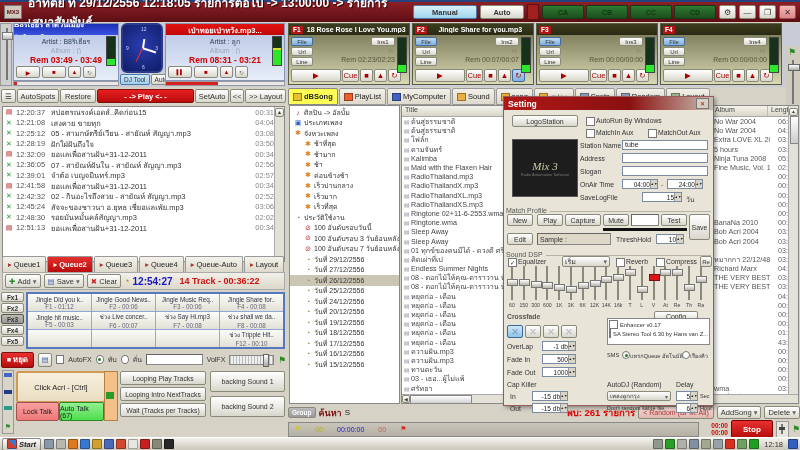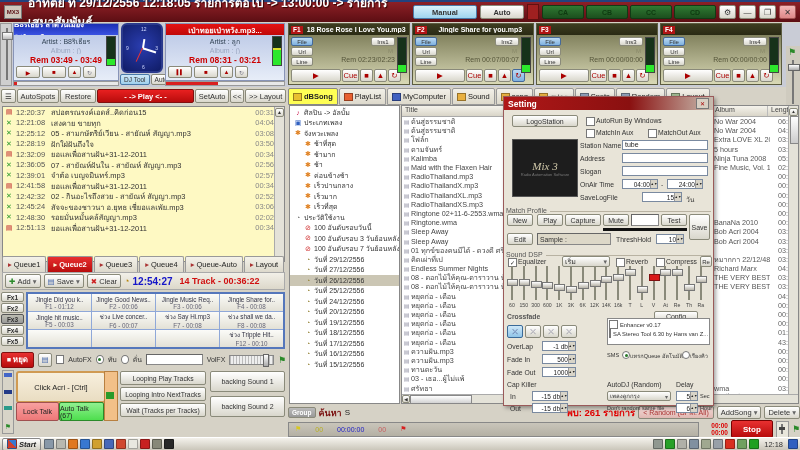--- a/index.html
+++ b/index.html
@@ -65,21 +65,21 @@
   .crem{position:absolute;right:14px;top:32px;color:#55553a;font-size:7px;}
   .ctrans{position:absolute;left:2px;bottom:2px;display:flex;gap:1px;}
   .ctrans .b{height:13px;color:#a00;}
   .loopon{background:linear-gradient(#bcd9f2,#7fb2e0)!important;border-color:#44699a!important;}
   .rstrip{left:786px;top:23px;width:14px;height:63px;background:#cfcbbf;}
   
   .leftpanel{left:0;top:88px;width:287px;height:349px;}
   .ltb{left:1px;top:0;height:16px;display:flex;gap:1px;align-items:center;width:285px;}
   .ltb .b{height:14px;padding:0 3px;}
   .playred{background:linear-gradient(#e82020,#b80c0c)!important;color:#fff!important;font-weight:bold;border-color:#801010!important;}
-  .plist{left:2px;top:18px;width:283px;height:156px;background:#fef9c3;border:1px solid #888;box-sizing:border-box;overflow:hidden;}
+  .plist{left:2px;top:18px;width:283px;height:156px;background:#ffffff;border:1px solid #888;box-sizing:border-box;overflow:hidden;}
   .plrow{display:flex;height:10.5px;align-items:center;gap:3px;padding:0 2px;font-size:7.5px;color:#444;}
   .plicon{width:8px;text-align:center;font-size:7px;}
   .pltime{width:32px;color:#555;}
   .pltitle{flex:1;overflow:hidden;white-space:nowrap;color:#333;}
   .pldur{width:24px;text-align:right;color:#888;padding-right:8px;}
   .pscroll{position:absolute;right:0;top:0;width:9px;height:100%;background:#e4e2d8;border-left:1px solid #aaa;}
   .pscroll .b{width:9px;height:9px;font-size:5px;padding:0;}
   .qtabs{left:2px;top:168px;height:15px;display:flex;gap:1px;}
   .qtab{height:15px;padding:0 5px;display:inline-flex;align-items:center;gap:2px;border:1px solid #999;
         border-bottom:none;background:linear-gradient(#f4f2ea,#ddd9cc);font-size:7.5px;border-radius:2px 2px 0 0;}

